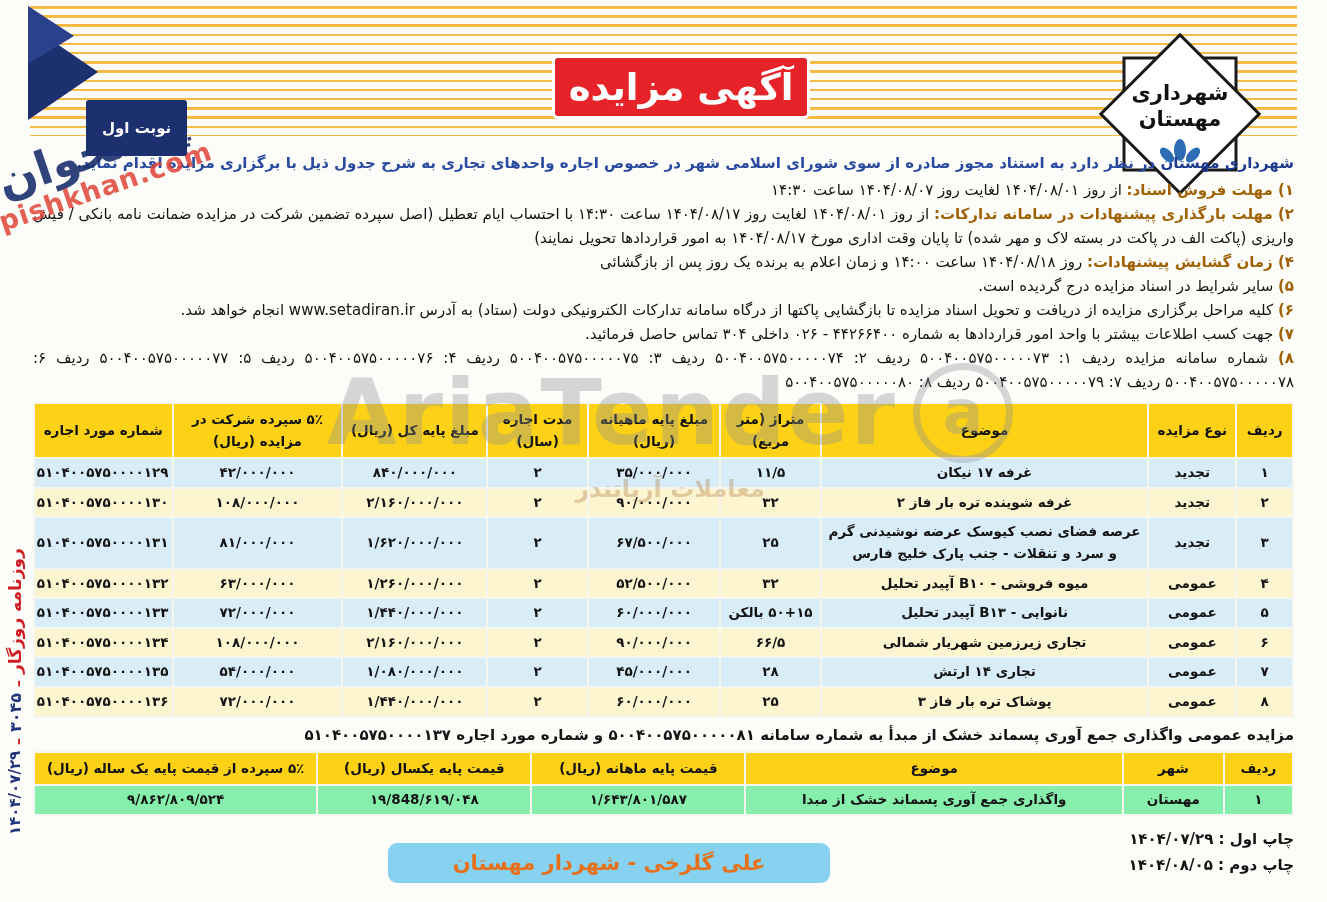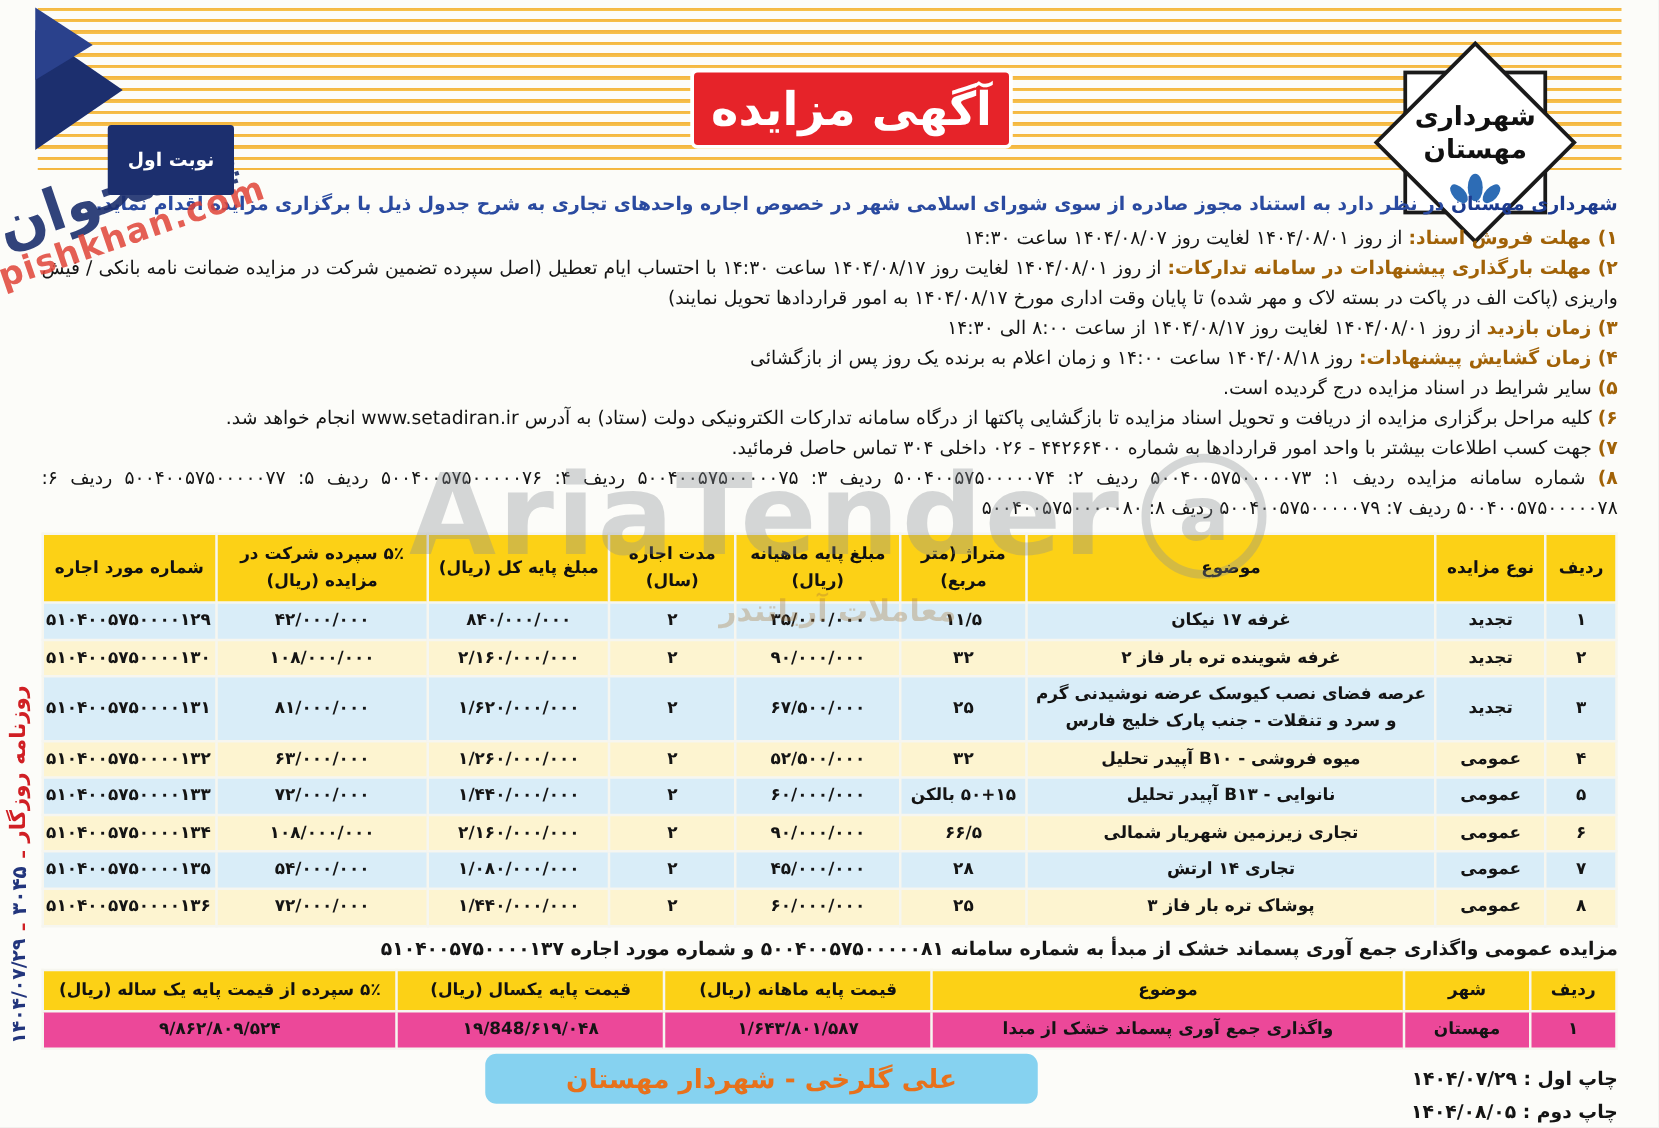--- a/index.html
+++ b/index.html
@@ -27,21 +27,21 @@
   .intro b{color:#1c3a8e;}
   .item{margin:0;}
   .item .lbl{color:#a16207;font-weight:bold;}
 
   table{width:100%;border-collapse:collapse;table-layout:fixed;text-align:center;}
   .t1{margin-top:8px;}
   th{background:#fcd116;font-weight:bold;font-size:13.5px;padding:5px 3px;border:2px solid #f6f6f0;color:#111;}
   td{font-size:13.5px;padding:3px 3px;border:2px solid #f6f6f0;font-weight:600;}
   .t1 tbody tr:nth-child(odd) td{background:#d9edf8;}
   .t1 tbody tr:nth-child(even) td{background:#fdf4d0;}
-  .t2 tbody td{background:#ec4899;}
+  .t2 tbody td{background:#86efac;}
   .note{margin:5px 0 3px;font-weight:600;font-size:15px;}
   .t2{margin-top:4px;}
   .prints{margin-top:10px;font-size:15px;font-weight:bold;line-height:1.75;}
 
   
   .banner{position:absolute;left:388px;top:843px;width:442px;height:40px;background:#86d2f0;
           border-radius:9px;display:flex;align-items:center;justify-content:center;
           color:#e7711b;font-size:21px;font-weight:bold;z-index:2;}
 
   
@@ -108,21 +108,20 @@
       <ellipse cx="103" cy="131" rx="5" ry="9" transform="rotate(42 103 131)"></ellipse>
     </g>
   </svg>
 
   <div class="content">
 
     <p class="intro"><b>شهرداری مهستان</b><span> در نظر دارد به استناد مجوز صادره از سوی شورای اسلامی شهر در خصوص اجاره واحدهای تجاری به شرح جدول ذیل با برگزاری مزایده اقدام نماید.</span></p>
 
     <p class="item"><span class="lbl">۱) مهلت فروش اسناد:</span> <span>از روز ۱۴۰۴/۰۸/۰۱ لغایت روز ۱۴۰۴/۰۸/۰۷ ساعت ۱۴:۳۰</span></p>
     <p class="item"><span class="lbl">۲) مهلت بارگذاری پیشنهادات در سامانه تدارکات:</span> <span>از روز ۱۴۰۴/۰۸/۰۱ لغایت روز ۱۴۰۴/۰۸/۱۷ ساعت ۱۴:۳۰ با احتساب ایام تعطیل (اصل سپرده تضمین شرکت در مزایده ضمانت نامه بانکی / فیش واریزی (پاکت الف در پاکت در بسته لاک و مهر شده) تا پایان وقت اداری مورخ ۱۴۰۴/۰۸/۱۷ به امور قراردادها تحویل نمایند)</span></p>
-    <p class="item"><span class="lbl">۳) زمان بازدید</span> <span>از روز ۱۴۰۴/۰۸/۰۱ لغایت روز ۱۴۰۴/۰۸/۱۷ از ساعت ۸:۰۰ الی ۱۴:۳۰</span></p>
     <p class="item"><span class="lbl">۴) زمان گشایش پیشنهادات:</span> <span>روز ۱۴۰۴/۰۸/۱۸ ساعت ۱۴:۰۰ و زمان اعلام به برنده یک روز پس از بازگشائی</span></p>
     <p class="item"><span class="lbl">۵)</span> <span>سایر شرایط در اسناد مزایده درج گردیده است.</span></p>
     <p class="item"><span class="lbl">۶)</span> <span>کلیه مراحل برگزاری مزایده از دریافت و تحویل اسناد مزایده تا بازگشایی پاکتها از درگاه سامانه تدارکات الکترونیکی دولت (ستاد) به آدرس www.setadiran.ir انجام خواهد شد.</span></p>
     <p class="item"><span class="lbl">۷)</span> <span>جهت کسب اطلاعات بیشتر با واحد امور قراردادها به شماره ۴۴۲۶۶۴۰۰ - ۰۲۶ داخلی ۳۰۴ تماس حاصل فرمائید.</span></p>
     <p class="item"><span class="lbl">۸)</span> <span>شماره سامانه مزایده ردیف ۱: ۵۰۰۴۰۰۵۷۵۰۰۰۰۰۷۳ ردیف ۲: ۵۰۰۴۰۰۵۷۵۰۰۰۰۰۷۴ ردیف ۳: ۵۰۰۴۰۰۵۷۵۰۰۰۰۰۷۵ ردیف ۴: ۵۰۰۴۰۰۵۷۵۰۰۰۰۰۷۶ ردیف ۵: ۵۰۰۴۰۰۵۷۵۰۰۰۰۰۷۷ ردیف ۶: ۵۰۰۴۰۰۵۷۵۰۰۰۰۰۷۸ ردیف ۷: ۵۰۰۴۰۰۵۷۵۰۰۰۰۰۷۹ ردیف ۸: ۵۰۰۴۰۰۵۷۵۰۰۰۰۰۸۰</span></p>
 
     <table class="t1">
       <colgroup>
         <col style="width:4.5%">
           <col style="width:7%">

